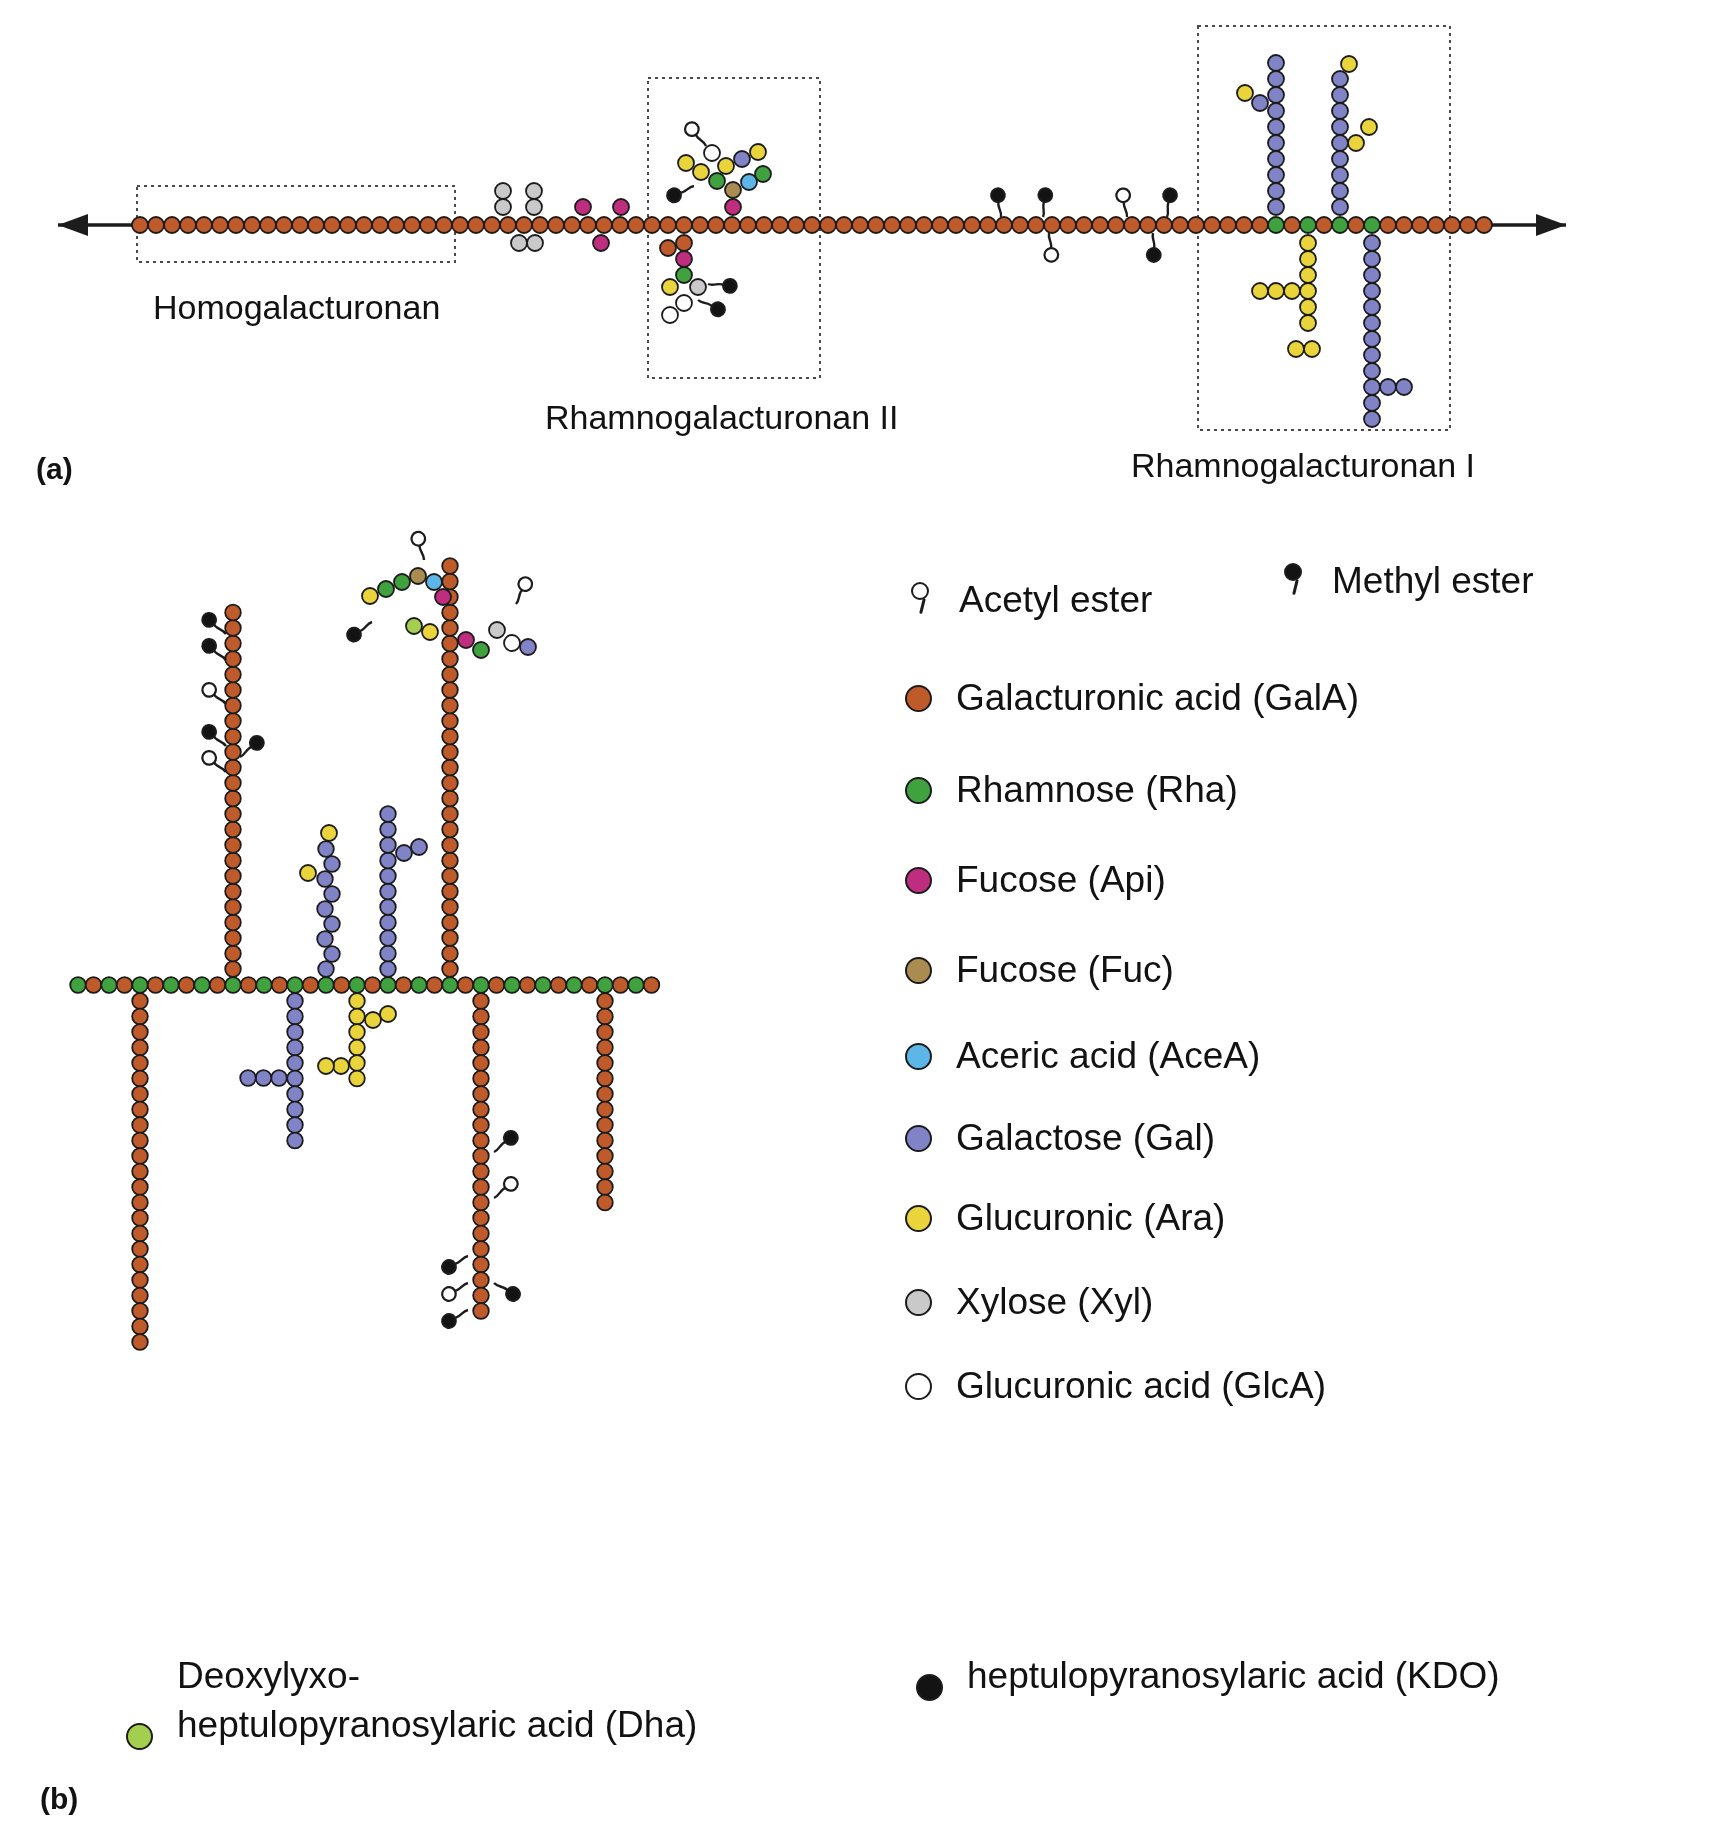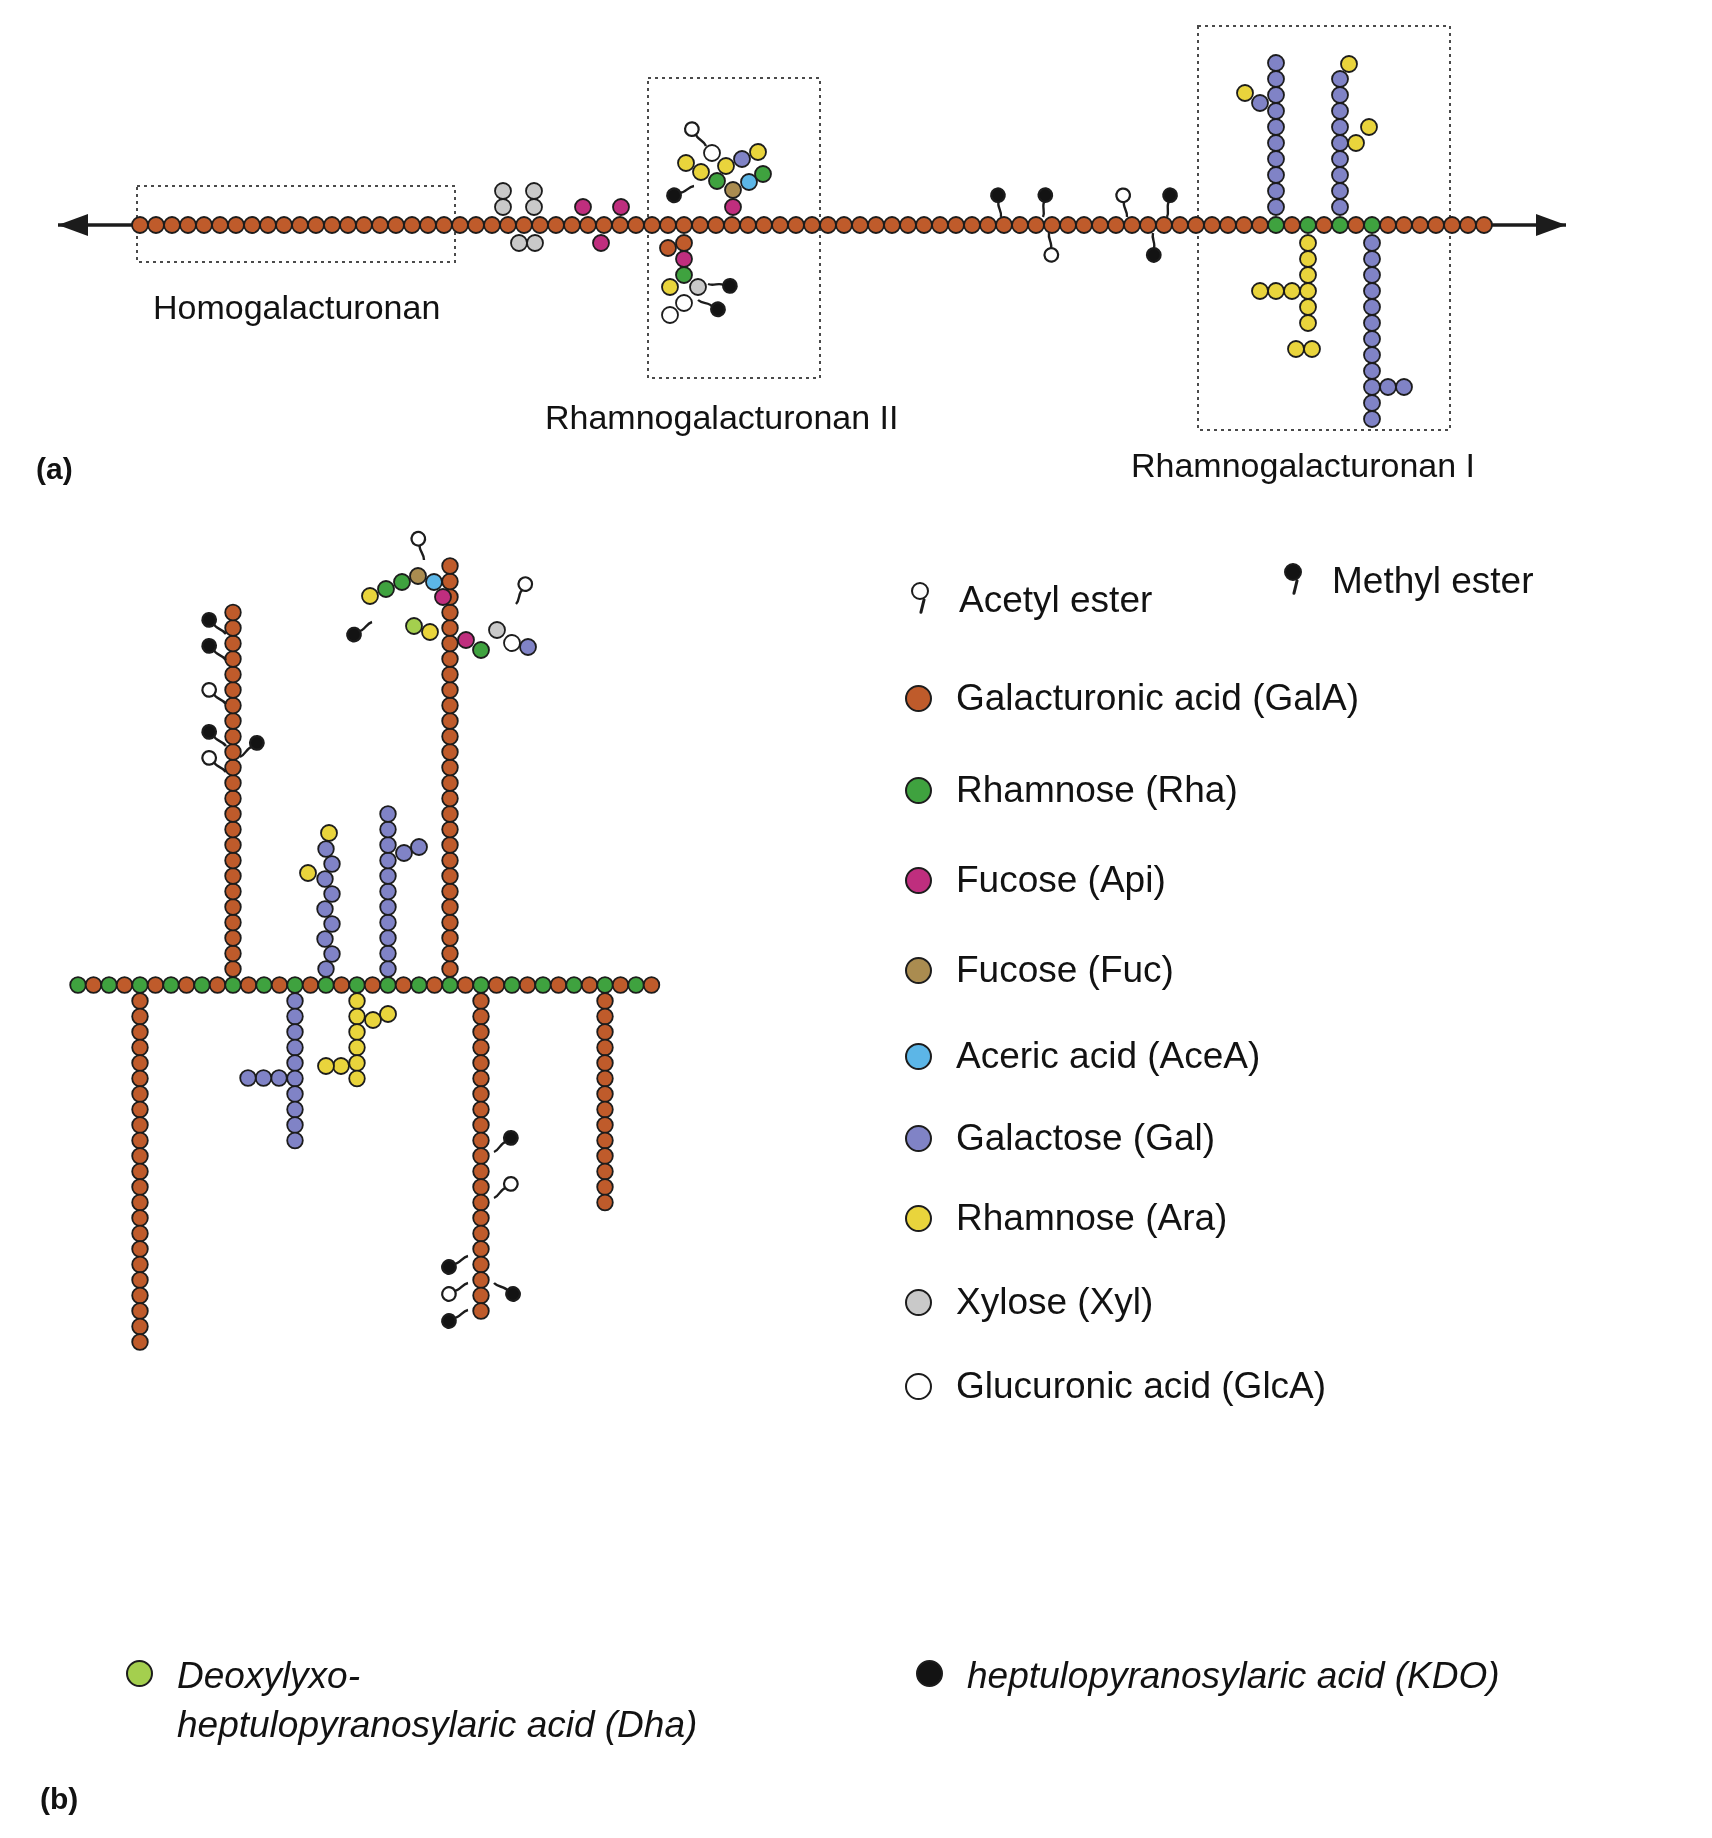--- a/index.html
+++ b/index.html
@@ -10,21 +10,21 @@
   .abs{position:absolute;}
   #diagram-svg{position:absolute;left:0;top:0;}
   .region-label{font-size:34px;color:var(--c-text);white-space:nowrap;margin-left:45px;}
   .panel-letter{font-size:30px;font-weight:bold;color:var(--c-text);}
   .legend-row{position:absolute;display:flex;align-items:center;gap:24px;height:44px;}
   .legend-dot{
     width:27px;height:27px;border-radius:50%;
     border:2.5px solid var(--c-outline);box-sizing:border-box;flex:0 0 auto;
   }
   .legend-label{font-size:37px;color:var(--c-text);white-space:nowrap;}
-  .legend-two{position:absolute;display:flex;align-items:flex-start;gap:24px;font-style:italic;}
+  .legend-two{position:absolute;display:flex;align-items:flex-end;gap:24px;}
   .legend-two .legend-dot{margin-top:8px;}
   .legend-lines{font-size:37px;color:var(--c-text);line-height:1.32;white-space:nowrap;}
   .pin-icon{position:relative;width:30px;height:40px;flex:0 0 auto;}
   .pin-icon::before{
     content:"";position:absolute;left:6px;top:2px;width:14px;height:14px;border-radius:50%;
     background:var(--pin-fill,#fff);border:2.5px solid var(--c-outline);
   }
   .pin-icon::after{
     content:"";position:absolute;left:16px;top:18px;width:3px;height:16px;border-radius:2px;
     background:var(--c-outline);transform:rotate(14deg);
@@ -554,21 +554,21 @@
   <div class="legend-row" style="left:905px;top:1034px">
     <span class="legend-dot" style="background: rgb(92, 182, 231);"></span>
     <span class="legend-label">Aceric acid (AceA)</span>
   </div>
   <div class="legend-row" style="left:905px;top:1116px">
     <span class="legend-dot" style="background: rgb(128, 131, 198);"></span>
     <span class="legend-label">Galactose (Gal)</span>
   </div>
   <div class="legend-row" style="left:905px;top:1196px">
     <span class="legend-dot" style="background: rgb(233, 212, 60);"></span>
-    <span class="legend-label">Rhamnose (Ara)</span>
+    <span class="legend-label">Glucuronic (Ara)</span>
   </div>
   <div class="legend-row" style="left:905px;top:1280px">
     <span class="legend-dot" style="background: rgb(201, 201, 201);"></span>
     <span class="legend-label">Xylose (Xyl)</span>
   </div>
   <div class="legend-row" style="left:905px;top:1364px">
     <span class="legend-dot" style="background: rgb(255, 255, 255);"></span>
     <span class="legend-label">Glucuronic acid (GlcA)</span>
   </div>
 

